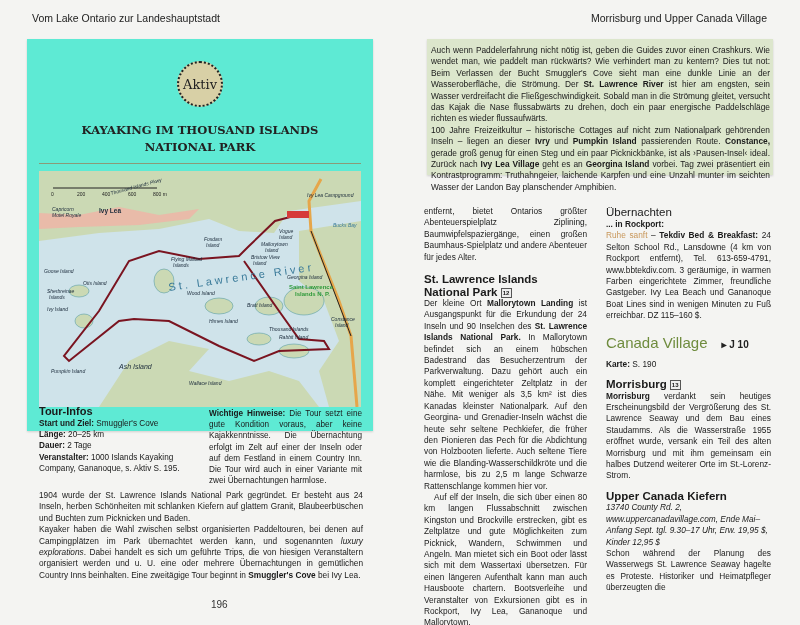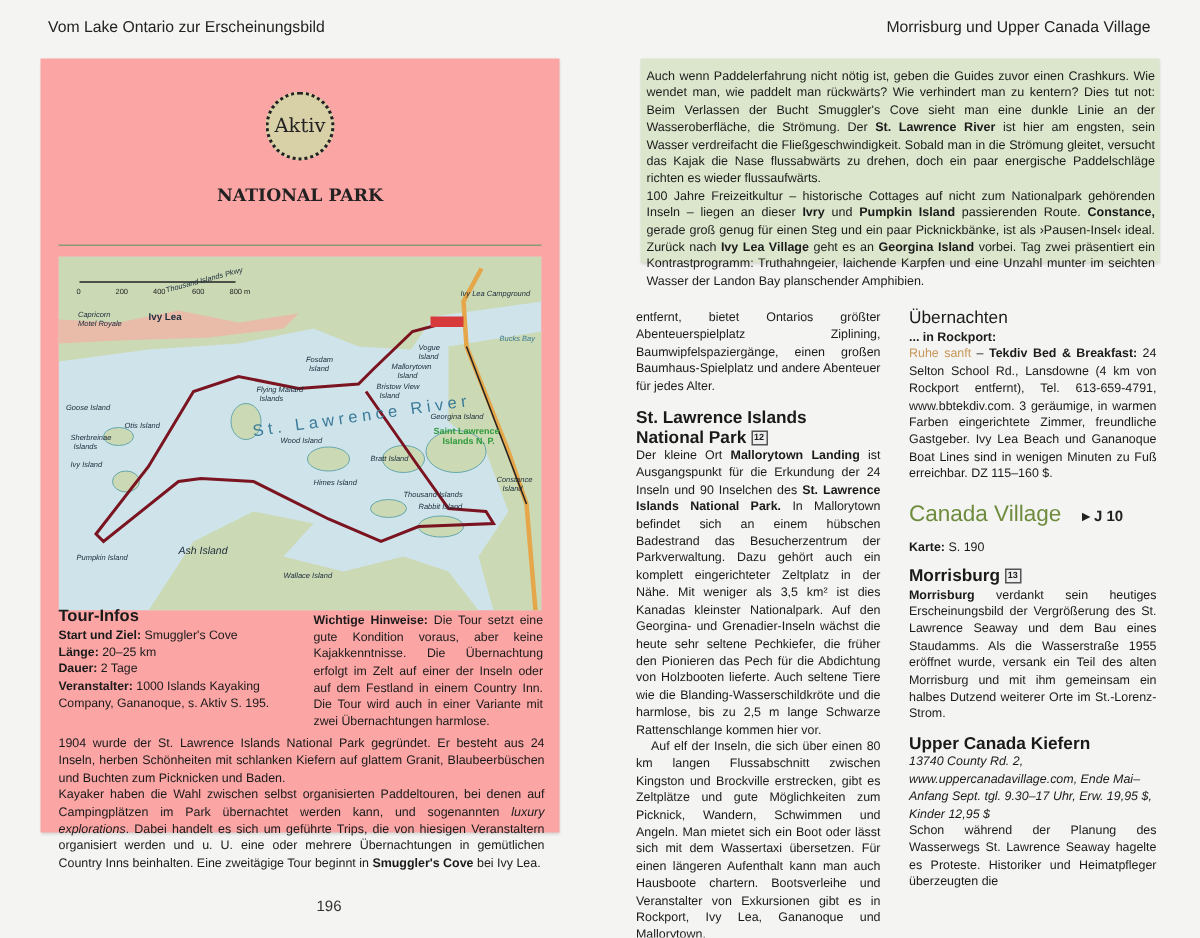--- a/index.html
+++ b/index.html
@@ -6,21 +6,21 @@
   body { width:800px; height:625px; background:#f4f4f2; font-family:"Liberation Sans", sans-serif; color:#1a1a1a; position:relative; overflow:hidden; }
   .page { position:absolute; top:0; height:625px; }
   .page-left { left:0; width:400px; }
   .page-right { left:400px; width:400px; }
   .running-head { position:absolute; top:12px; font-size:10.5px; color:#222; }
   .page-left .running-head { left:32px; }
   .page-right .running-head { right:33px; }
   .folio { position:absolute; top:599px; font-size:10px; color:#333;margin-left:31px; }
   .page-left .folio { left:180px; }
 
-  .aktiv-box { position:absolute; left:27px; top:39px; width:346px; height:516px; background:#fca5a5; box-shadow:0 1px 2px rgba(0,0,0,0.15); }
+  .aktiv-box { position:absolute; left:27px; top:39px; width:346px; height:392px; background:#5eead4; box-shadow:0 1px 2px rgba(0,0,0,0.15); }
   .aktiv-badge { position:absolute; left:150px; top:22px; width:46px; height:46px; border-radius:50%; background:#d8d0a6; border:2px dotted #222; box-sizing:border-box; display:flex; align-items:center; justify-content:center; font-family:"DejaVu Serif", serif; font-size:13px; color:#222; }
   .aktiv-title { position:absolute; left:0; top:83px; width:346px; text-align:center; font-family:"DejaVu Serif", serif; font-weight:bold; font-size:11.5px; line-height:17px; color:#222; }
   .title-rule { position:absolute; left:12px; right:12px; top:124px; border-top:1px solid #8a9a78; }
   .map { position:absolute; left:12px; top:132px; width:322px; height:236px; }
 
   .tour-infos { position:absolute; left:12px; top:366px; width:166px; font-size:8.2px; line-height:11.2px; }
   .tour-infos .h { font-size:11px; font-weight:bold; line-height:13px; }
   .hinweise { position:absolute; left:182px; top:369px; width:153px; font-size:8.2px; line-height:11.2px; text-align:justify; }
   .aktiv-body { position:absolute; left:12px; top:451px; width:324px; font-size:8.3px; line-height:11.4px; text-align:justify; }
 
@@ -37,25 +37,26 @@
   .sec-title .ref { font-size:10px; color:#222; font-weight:bold; margin-left:14px; }
   .it { font-style:italic; text-align:left; }
   .indent { text-indent:10px; }
   p { margin:0; }
   b { font-weight:bold; }
 </style>
 </head>
 <body>
 
 <div class="page page-left">
-  <div class="running-head">Vom Lake Ontario zur Erscheinungsbild</div>
+  <div class="running-head">Vom Lake Ontario zur Landeshauptstadt</div>
 
   <div class="aktiv-box">
     <div class="aktiv-badge">Aktiv</div>
     <div class="aktiv-title">
+      <div>KAYAKING IM THOUSAND ISLANDS</div>
       <div>NATIONAL PARK</div>
     </div>
     <div class="title-rule"></div>
 
     <svg class="map" viewBox="0 0 322 236" xmlns="http://www.w3.org/2000/svg">
       <rect x="0" y="0" width="322" height="236" fill="#cfe3ea"></rect>
 
       <path d="M0,0 L322,0 L322,30 L250,40 L235,62 L200,60 L170,48 L120,58 L60,62 L0,70 Z" fill="#cbd9b4"></path>
       <path d="M0,42 L40,44 L80,36 L120,44 L160,38 L150,48 L100,54 L40,56 L0,58 Z" fill="#f0b3a6" opacity="0.8"></path>
 

